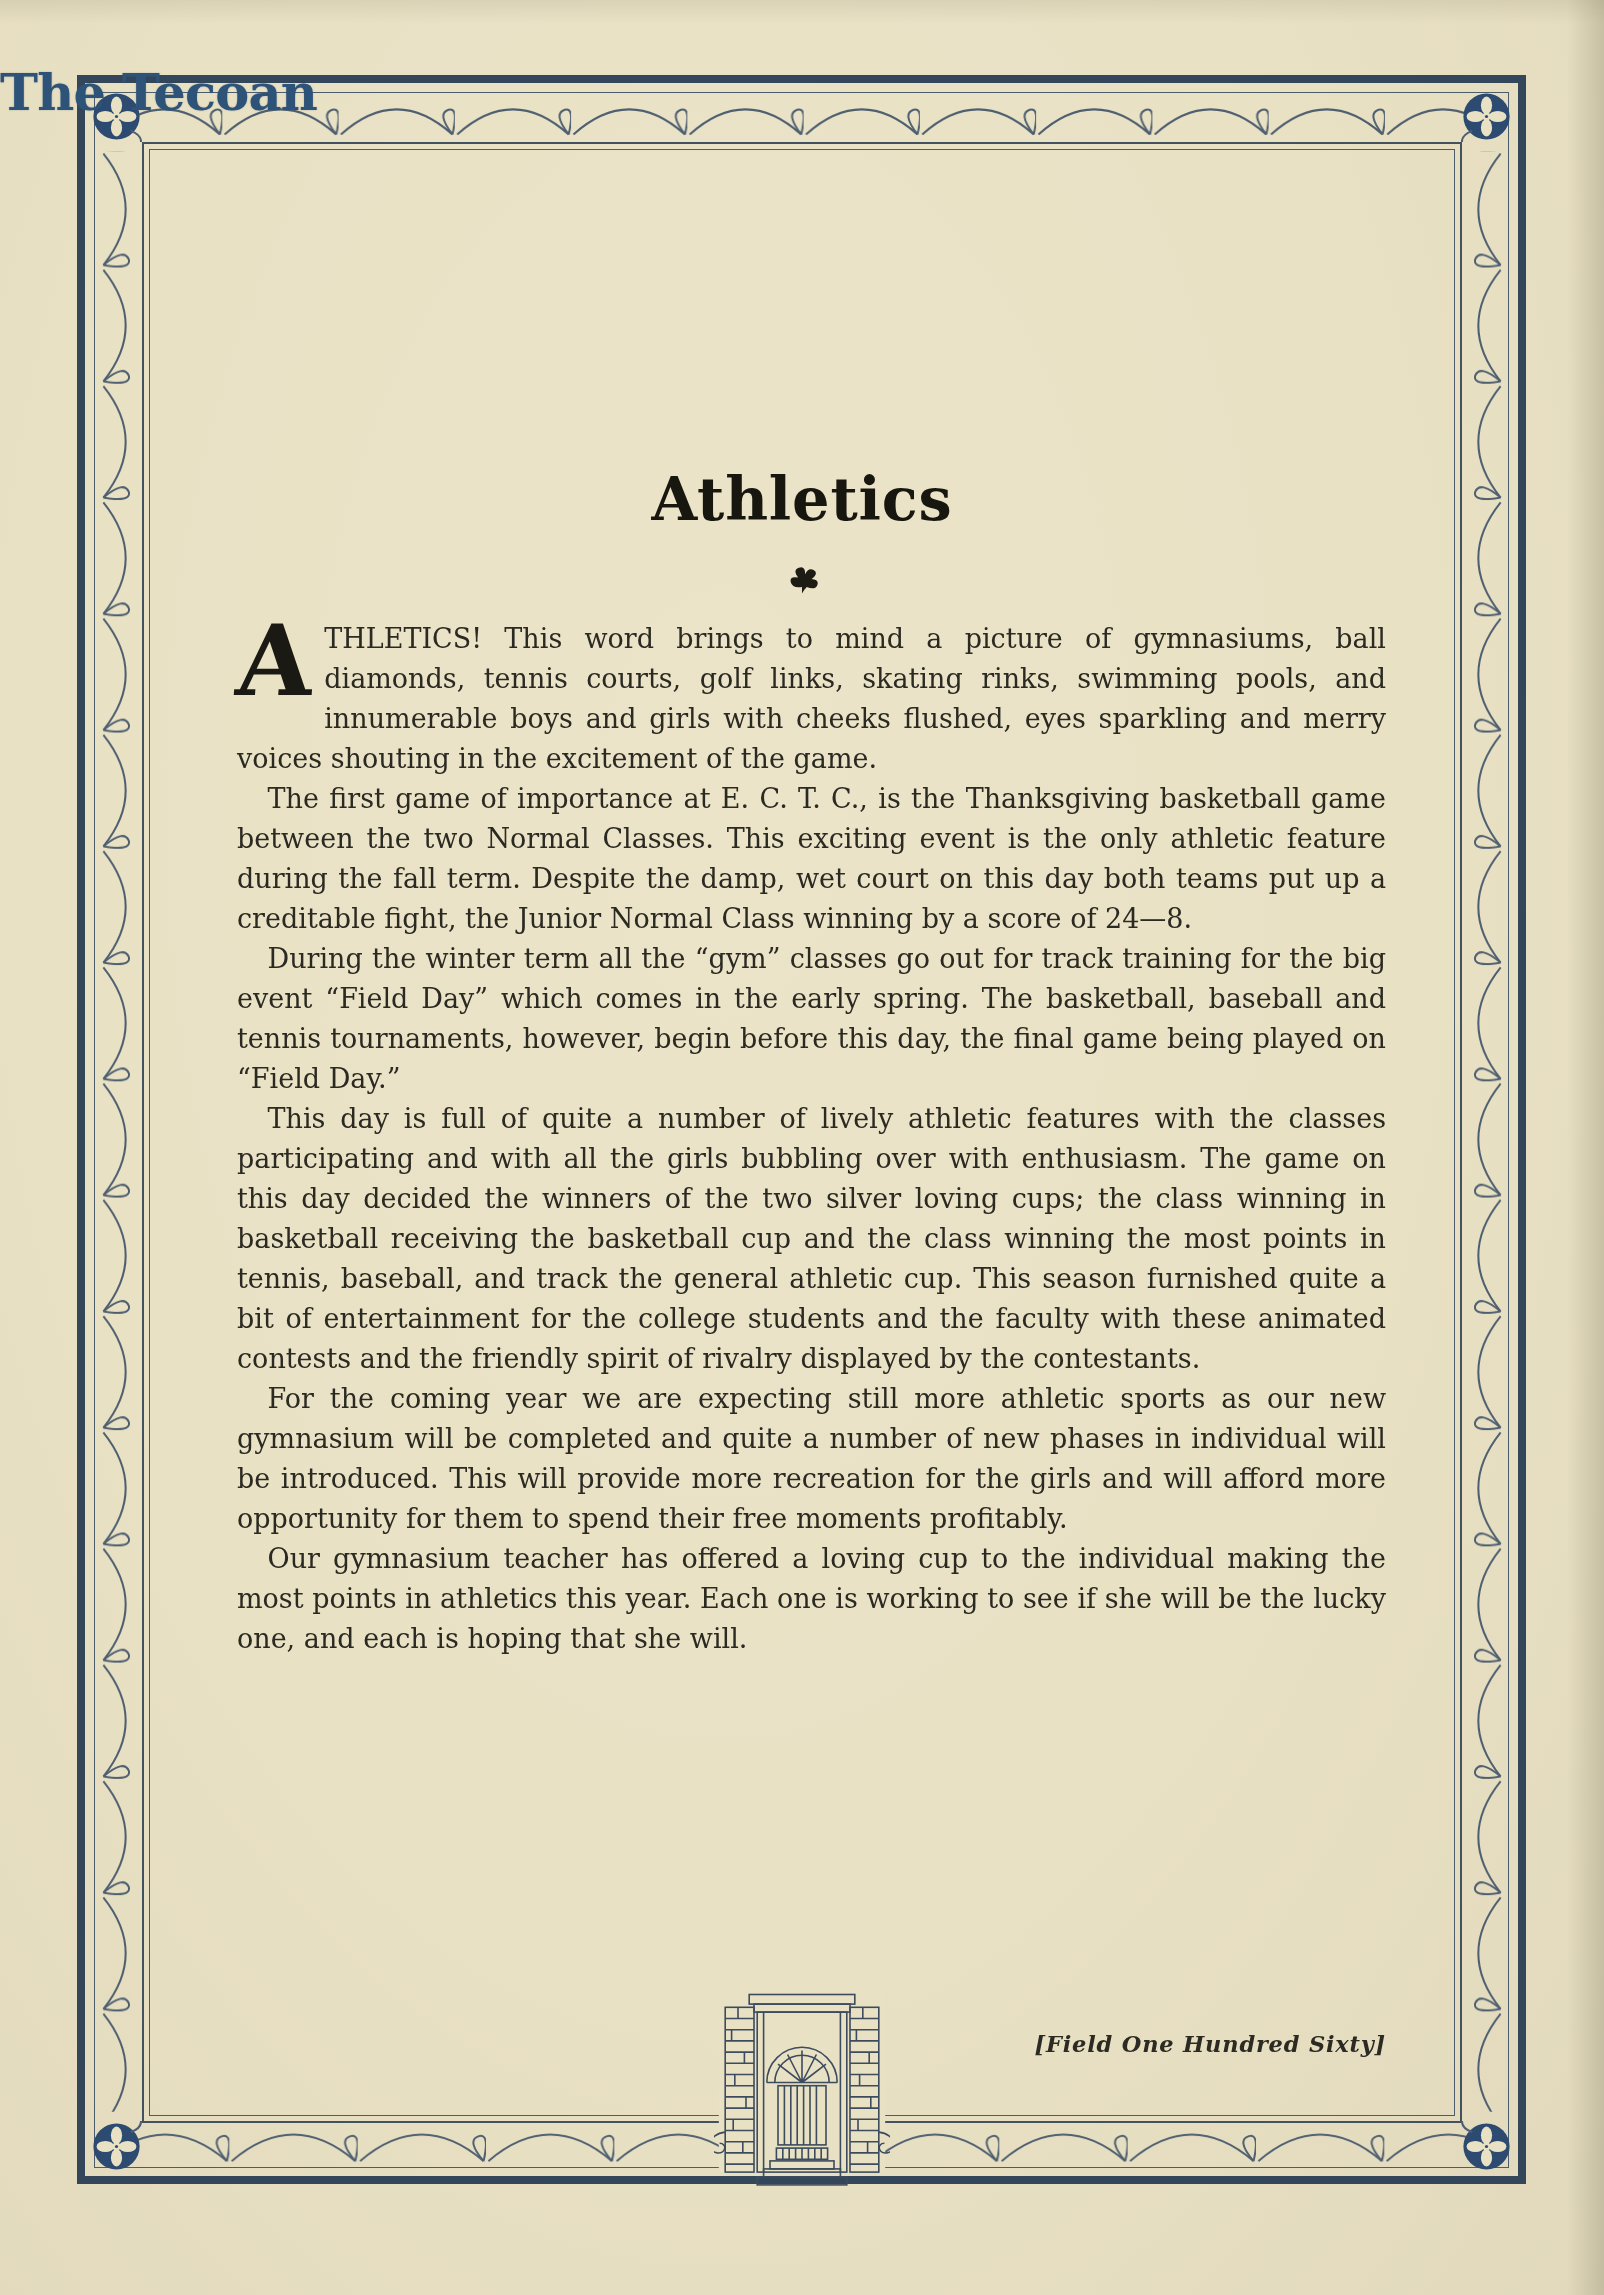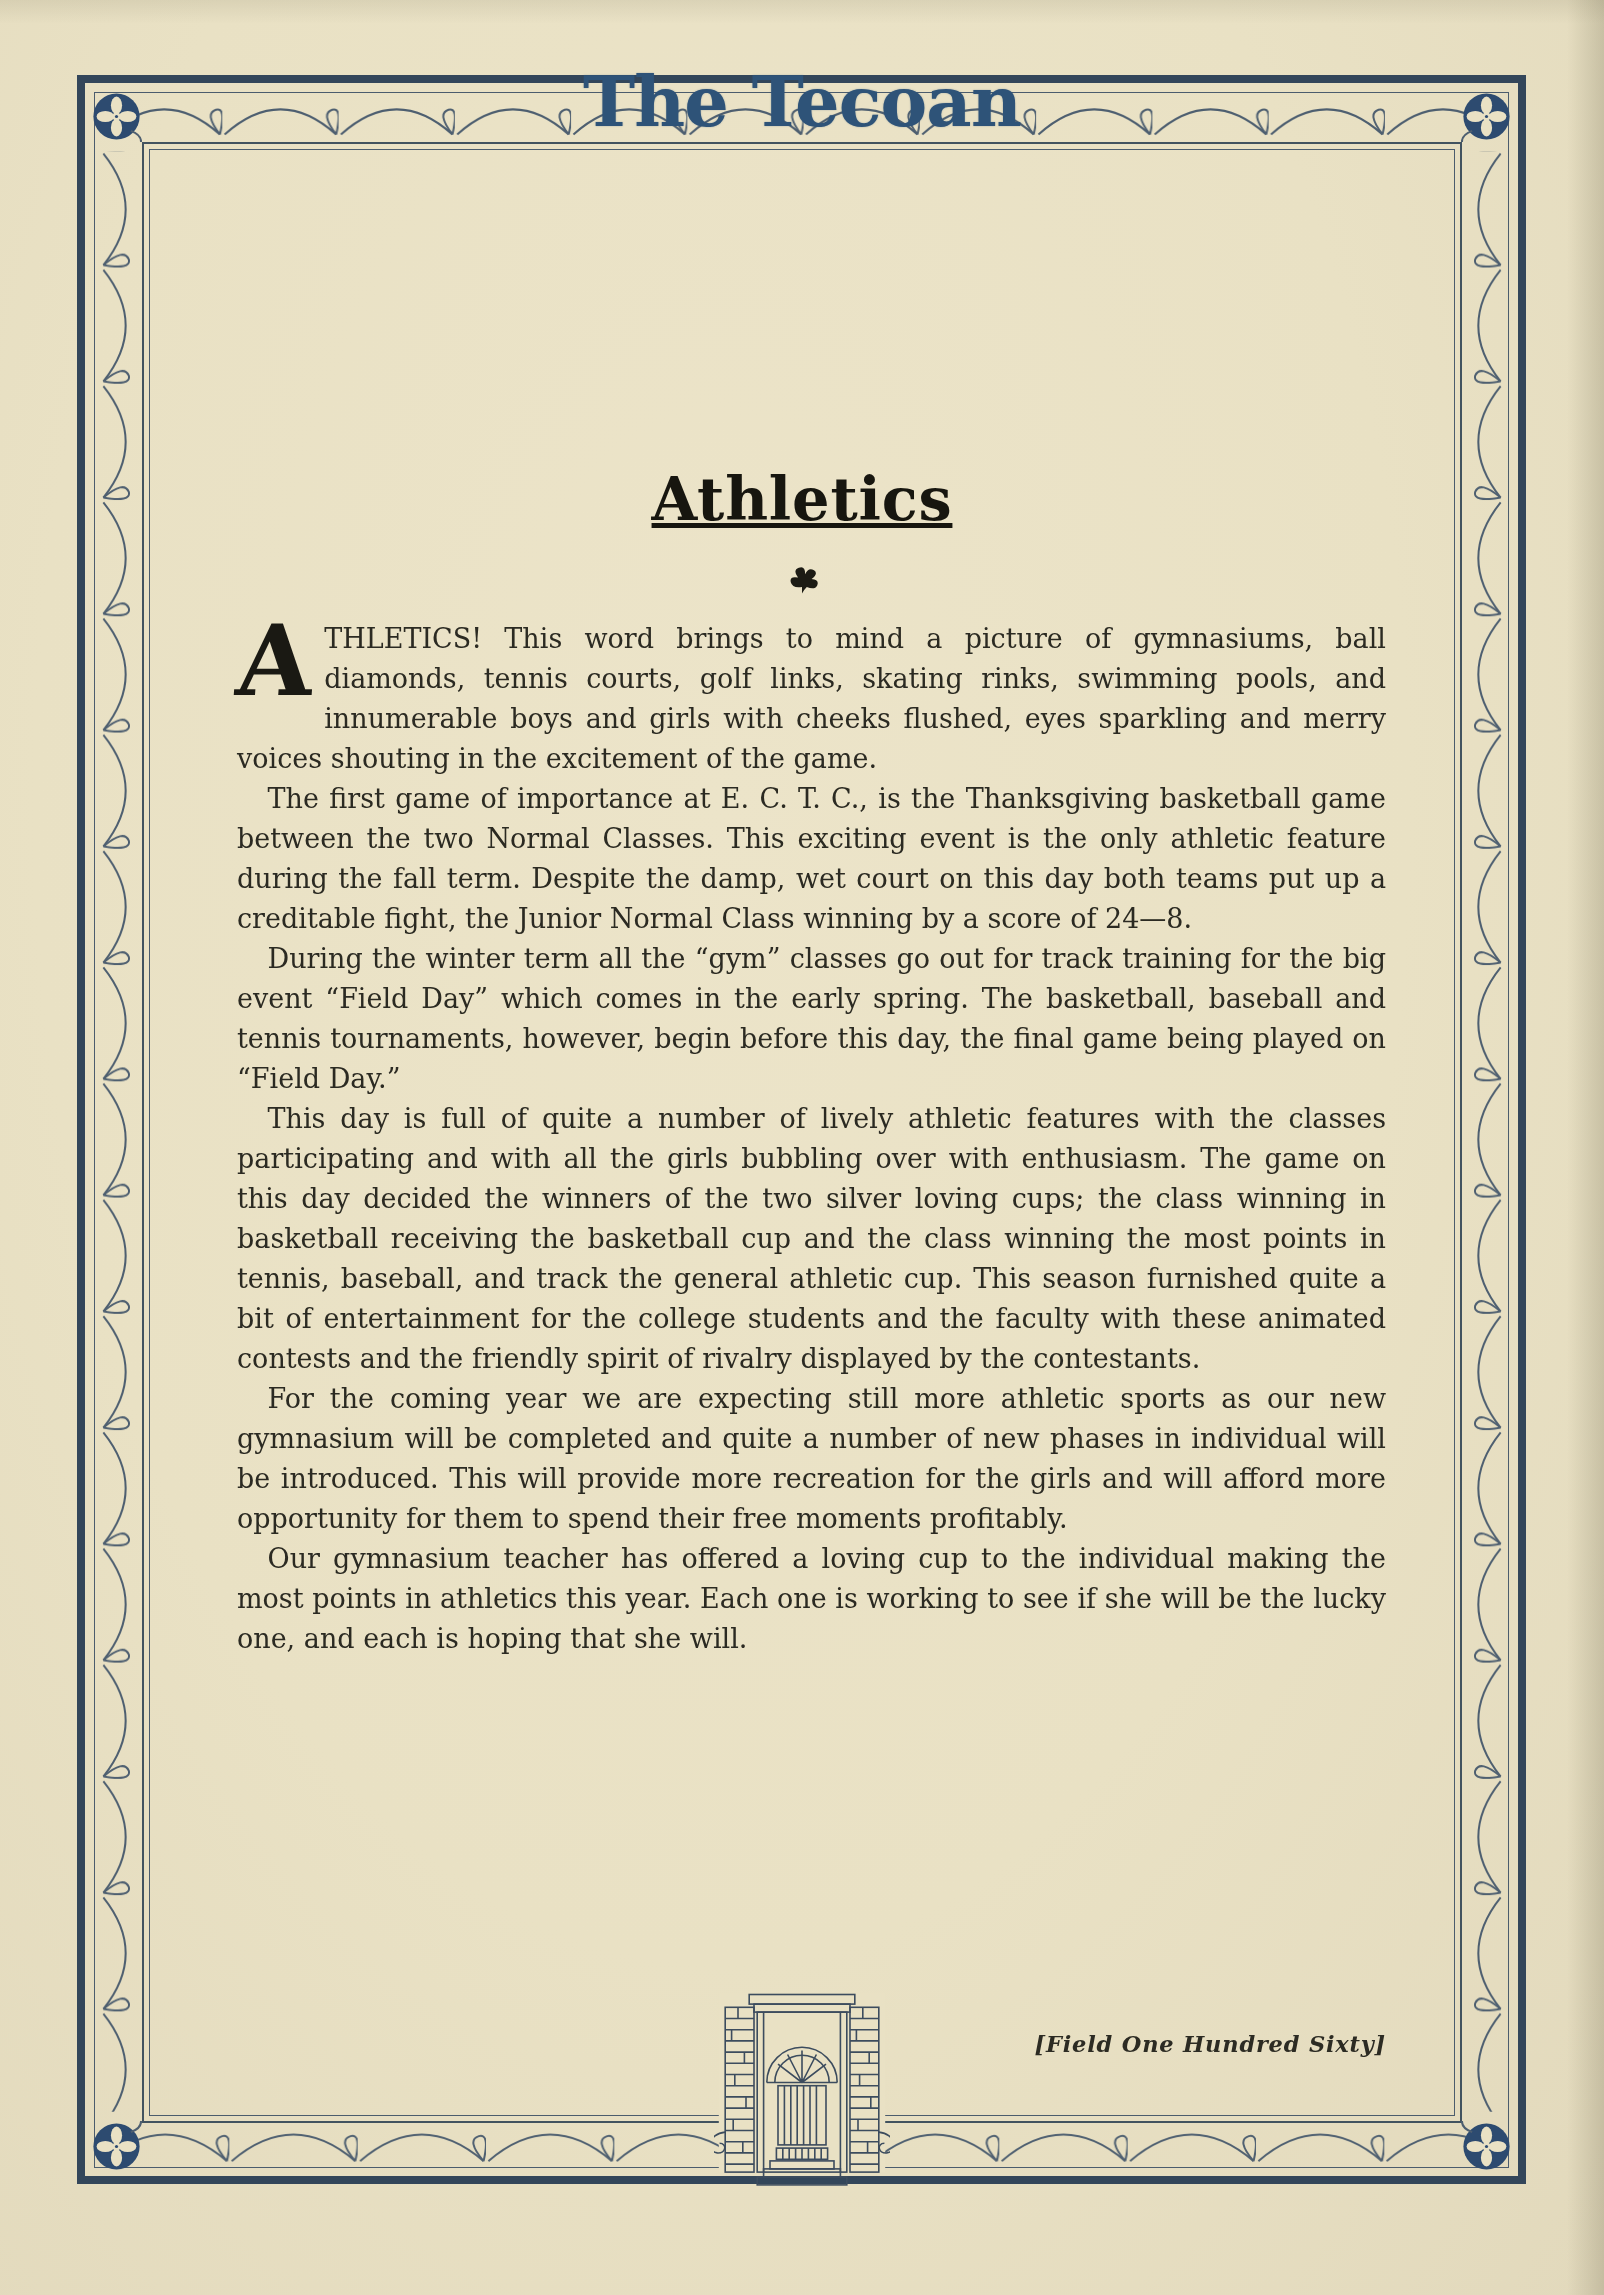--- a/index.html
+++ b/index.html
@@ -20,29 +20,29 @@
     border:1.6px solid #4b5c6d; box-sizing:border-box; }
   .b-inner1{ position:absolute; left:142px; top:142px; width:1320px; height:1981px;
     border:2.4px solid #42535f; box-sizing:border-box; }
   .b-inner2{ position:absolute; left:149px; top:149px; width:1306px; height:1967px;
     border:1.6px solid #4b5c6d; box-sizing:border-box; }
   .garland { position:absolute; }
   .medallion { position:absolute; width:51px; height:51px; }
 
   
   .masthead {
-    position:absolute; left:0; top:67px; width:100%; text-align:center;
-    font-size:70px; font-weight:bold; letter-spacing:-0.8px; color:#2e5378;
+    position:absolute; left:0; top:67px; width:100%; text-align:left;
+    font-size:51px; font-weight:bold; letter-spacing:-0.8px; color:#2e5378;
     text-shadow:0 0 1.6px rgba(46,83,120,.45); line-height:1;
   }
 
   
   .heading {
     position:absolute; left:0; top:470px; width:100%; text-align:center;
-    font-size:59px; font-weight:bold; color:#17160f; letter-spacing:0.8px; line-height:1;text-decoration:underline;
+    font-size:59px; font-weight:bold; color:#17160f; letter-spacing:0.8px; line-height:1;
   }
   .fleuron { position:absolute; left:0; top:563px; width:100%; text-align:center; }
 
   
   .body-text {
     position:absolute; left:237px; top:619px; width:1149px;
     font-size:27px; line-height:40px; color:#2b2a22; text-align:justify;
   }
   .body-text p { margin:0; text-indent:30.5px; }
   .body-text p.opening { text-indent:0; }

